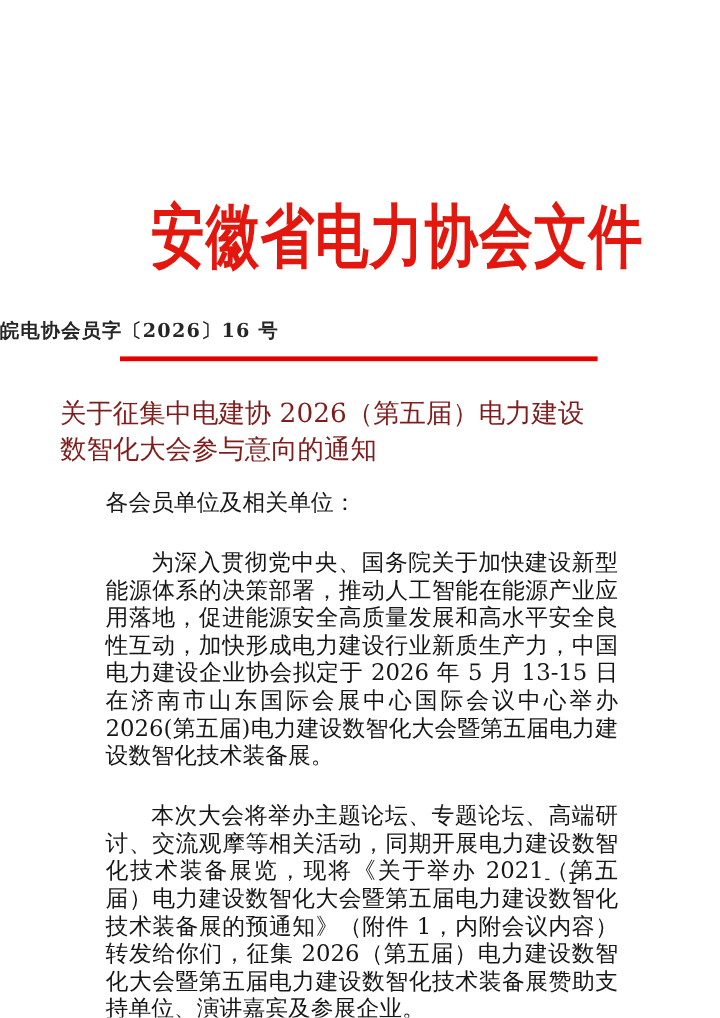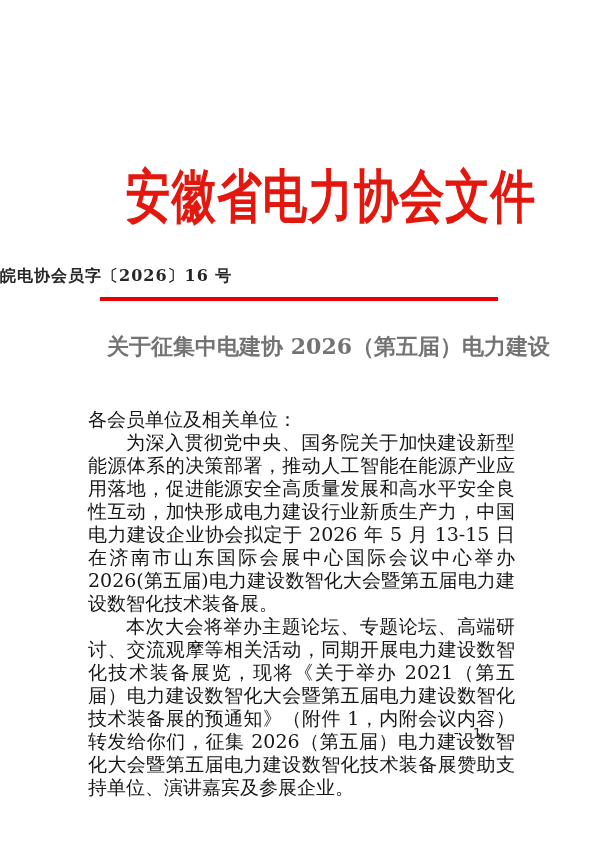--- a/index.html
+++ b/index.html
@@ -41,35 +41,35 @@
     letter-spacing: 1px;
   }
   .red-rule {
     position: absolute; left: 100px; top: 297px;
     width: 398px; height: 4px;
     background: #e60000;
   }
   .doc-title {
     position: absolute; left: 50px; top: 331px;
     width: 500px;
-    text-align: right;
+    text-align: left;
     font-size: 22px;
-    font-weight: bold;
+    font-weight: normal;
     line-height: 30px;
-    color: #737373;
+    color: #7f1d1d;
   }
   .body-text {
     position: absolute; left: 88px; top: 408px;
     width: 427px;
     font-size: 19px;
     line-height: 23px;
     text-align: justify;
     color: #161616;
   }
-  .body-text .para { text-indent: 2em; }
+  .body-text .para { text-indent: 2em; margin-top: 27px; }
   .page-number {
     position: absolute; left: 446px; top: 725px;
     width: 64px;
     text-align: center;
     font-size: 14px;
     letter-spacing: 2px;
     color: #222222;
     font-family: "DejaVu Sans Mono", "Liberation Mono", monospace;
   }
 </style>
@@ -81,20 +81,21 @@
   <div class="letterhead">
     <span class="letterhead-inner">安徽省电力协会文件</span>
   </div>
 
   <div class="doc-number">皖电协会员字〔2026〕16 号</div>
 
   <div class="red-rule"></div>
 
   <div class="doc-title">
     <div>关于征集中电建协 2026（第五届）电力建设</div>
+    <div>数智化大会参与意向的通知</div>
   </div>
 
   <div class="body-text">
     <div class="salutation">各会员单位及相关单位：</div>
     <div class="para">为深入贯彻党中央、国务院关于加快建设新型能源体系的决策部署，推动人工智能在能源产业应用落地，促进能源安全高质量发展和高水平安全良性互动，加快形成电力建设行业新质生产力，中国电力建设企业协会拟定于 2026 年 5 月 13-15 日在济南市山东国际会展中心国际会议中心举办 2026(第五届)电力建设数智化大会暨第五届电力建设数智化技术装备展。</div>
     <div class="para">本次大会将举办主题论坛、专题论坛、高端研讨、交流观摩等相关活动，同期开展电力建设数智化技术装备展览，现将《关于举办 2021（第五届）电力建设数智化大会暨第五届电力建设数智化技术装备展的预通知》（附件 1，内附会议内容）转发给你们，征集 2026（第五届）电力建设数智化大会暨第五届电力建设数智化技术装备展赞助支持单位、演讲嘉宾及参展企业。</div>
   </div>
 
   <div class="page-number">- 1 -</div>
 

